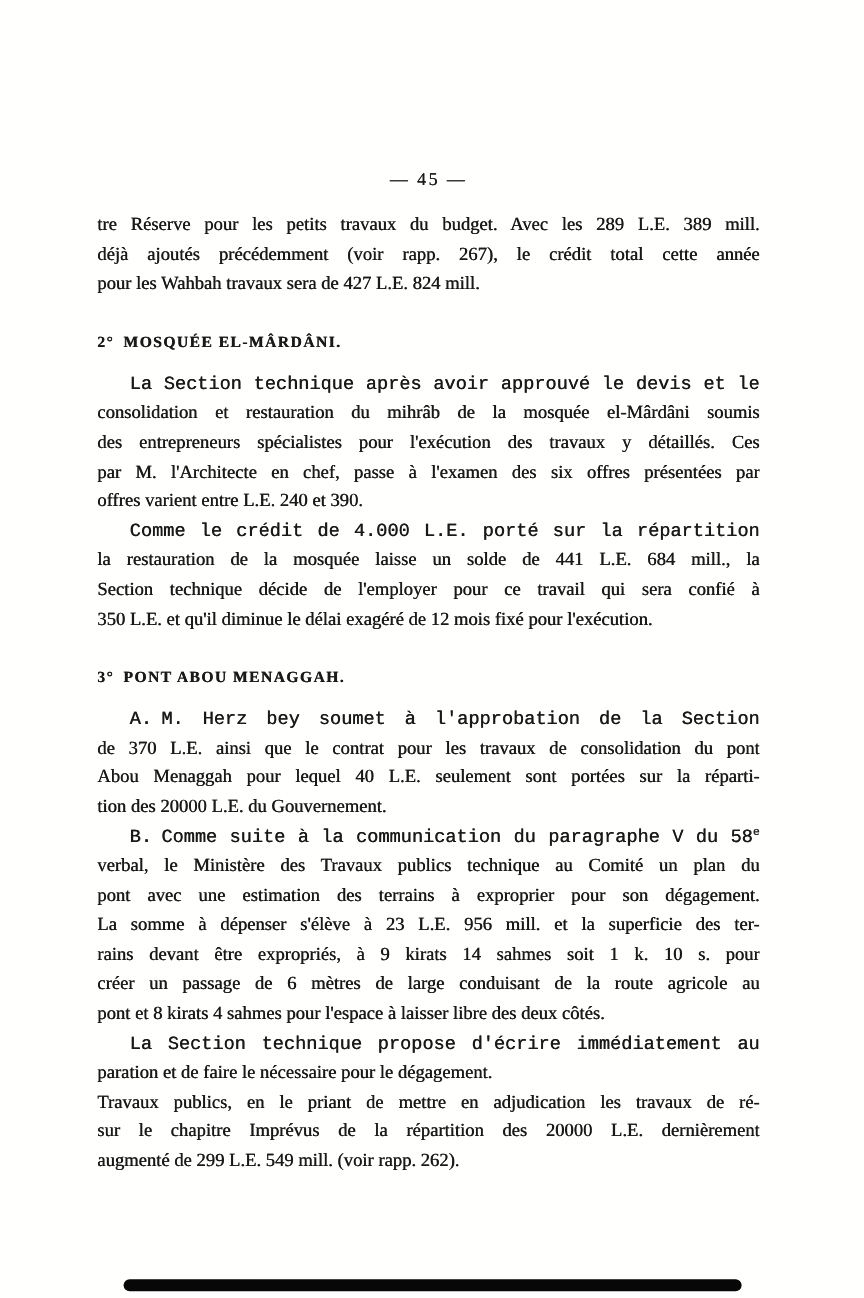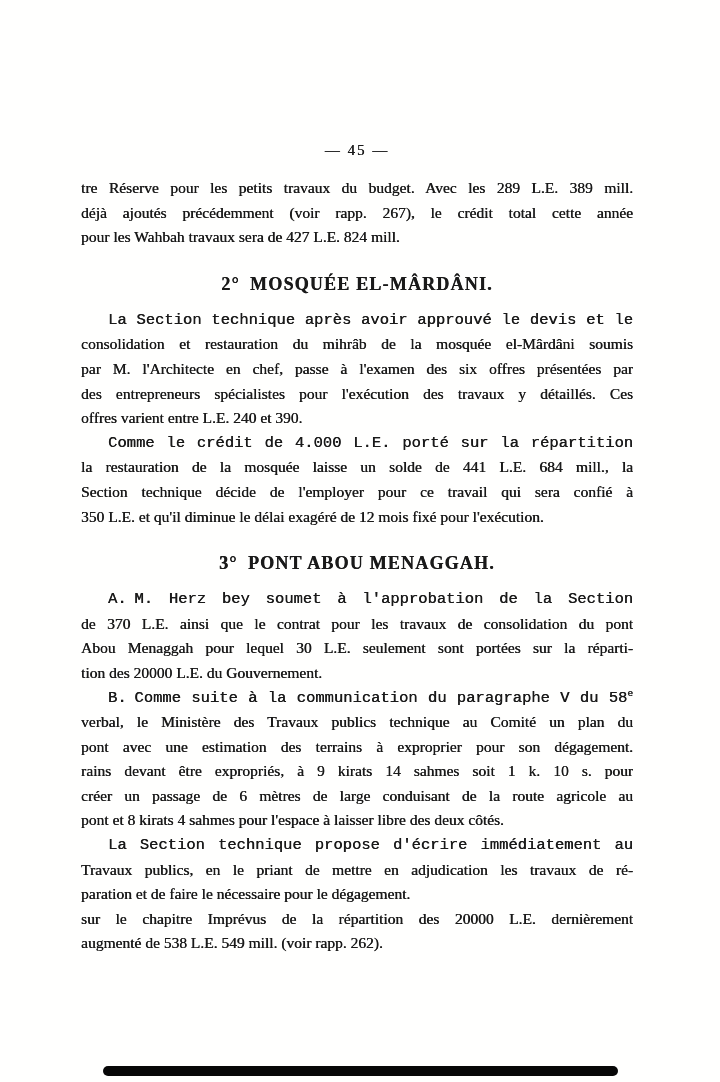--- a/index.html
+++ b/index.html
@@ -36,23 +36,22 @@
     height: 24.6px;
     overflow: hidden;
     text-align: justify;
     text-align-last: justify;
   }
   .line.last { text-align-last: left; }
   .line.indent { text-indent: 27px; font-family: Liberation Mono, monospace; }
   .it { }
   sup { font-size: 9.5px; line-height: 0; vertical-align: super; }
   .heading {
-    text-align: center;
     font-weight: bold;
-    font-size: 18px;
+    font-size: 13px;
     letter-spacing: 1.2px;
     margin: 27px 0 16px 0;
     line-height: 15px;
     text-shadow: 0.3px 0 0 currentColor;
   }
   .scan-bar {
     position: absolute;
     left: 103px; top: 1066px;
     width: 515px; height: 10px;
     background: #070707;
@@ -68,49 +67,50 @@
 
   <div class="paragraph first-block">
         <div class="line"><span>tre </span><span class="it">Réserve pour les petits travaux</span><span> du budget. Avec les 289 L.E. 389 mill.</span></div>
         <div class="line"><span>déjà ajoutés précédemment (voir rapp. 267), le crédit total cette année</span></div>
         <div class="line last"><span>pour les </span><span class="it">Wahbah travaux</span><span> sera de 427 L.E. 824 mill.</span></div>
       </div>
       <div class="heading">2° MOSQUÉE EL-MÂRDÂNI.</div>
       <div class="paragraph">
         <div class="line indent"><span>La Section technique après avoir approuvé le devis et le contrat pour la</span></div>
         <div class="line"><span>consolidation et restauration du mihrâb de la mosquée el-Mârdâni soumis</span></div>
+        <div class="line"><span>des entrepreneurs spécialistes pour l'exécution des travaux y détaillés. Ces</span></div>
         <div class="line"><span>par M. l'Architecte en chef, passe à l'examen des six offres présentées par</span></div>
-        <div class="line"><span>des entrepreneurs spécialistes pour l'exécution des travaux y détaillés. Ces</span></div>
         <div class="line last"><span>offres varient entre L.E. 240 et 390.</span></div>
       </div>
       <div class="paragraph">
         <div class="line indent"><span>Comme le crédit de 4.000 L.E. porté sur la répartition des 20,000 pour</span></div>
         <div class="line"><span>la restauration de la mosquée laisse un solde de 441 L.E. 684 mill., la</span></div>
         <div class="line"><span>Section technique décide de l'employer pour ce travail qui sera confié à</span></div>
         <div class="line last"><span>350 L.E. et qu'il diminue le délai exagéré de 12 mois fixé pour l'exécution.</span></div>
       </div>
       <div class="heading">3° PONT ABOU MENAGGAH.</div>
       <div class="paragraph">
         <div class="line indent"><span>A. M. Herz bey soumet à l'approbation de la Section technique le devis</span></div>
         <div class="line"><span>de 370 L.E. ainsi que le contrat pour les travaux de consolidation du pont</span></div>
-        <div class="line"><span>Abou Menaggah pour lequel 30 L.E. seulement sont portées sur la réparti-</span></div>
+        <div class="line"><span>Abou Menaggah pour lequel 40 L.E. seulement sont portées sur la réparti-</span></div>
         <div class="line last"><span>tion des 20000 L.E. du Gouvernement.</span></div>
       </div>
       <div class="paragraph">
         <div class="line indent"><span>B. Comme suite à la communication du paragraphe V du 58</span><sup>e</sup><span> procès-</span></div>
         <div class="line"><span>verbal, le Ministère des Travaux publics technique au Comité un plan du</span></div>
         <div class="line"><span>pont avec une estimation des terrains à exproprier pour son dégagement.</span></div>
+        <div class="line"><span>La somme à dépenser s'élève à 23 L.E. 956 mill. et la superficie des ter-</span></div>
         <div class="line"><span>rains devant être expropriés, à 9 kirats 14 sahmes soit 1 k. 10 s. pour</span></div>
         <div class="line"><span>créer un passage de 6 mètres de large conduisant de la route agricole au</span></div>
         <div class="line last"><span>pont et 8 kirats 4 sahmes pour l'espace à laisser libre des deux côtés.</span></div>
       </div>
       <div class="paragraph">
         <div class="line indent"><span>La Section technique propose d'écrire immédiatement au Ministère des</span></div>
+        <div class="line last"><span>paration et de faire le nécessaire pour le dégagement.</span></div>
         <div class="line"><span>Travaux publics, en le priant de mettre en adjudication les travaux de ré-</span></div>
-        <div class="line last"><span>paration et de faire le nécessaire pour le dégagement.</span></div>
       </div>
       <div class="paragraph">
         <div class="line"><span>sur le chapitre </span><span class="it">Imprévus</span><span> de la répartition des 20000 L.E. dernièrement</span></div>
-        <div class="line last"><span>augmenté de 538 L.E. 549 mill. (voir rapp. 262).</span></div>
+        <div class="line last"><span>augmenté de 299 L.E. 549 mill. (voir rapp. 262).</span></div>
       </div>
     </div>
   <div class="scan-bar"></div>
 </div>
 
 </body></html>

